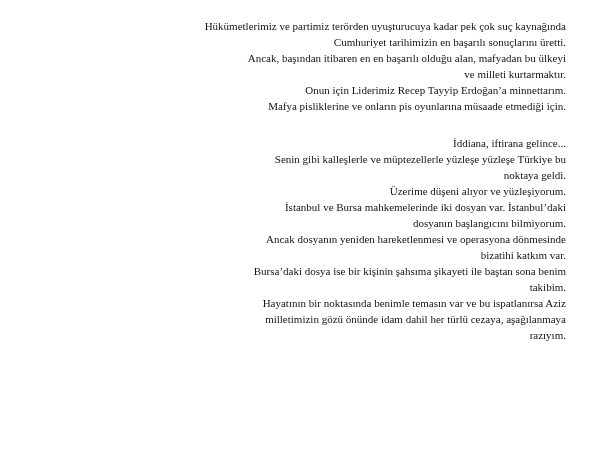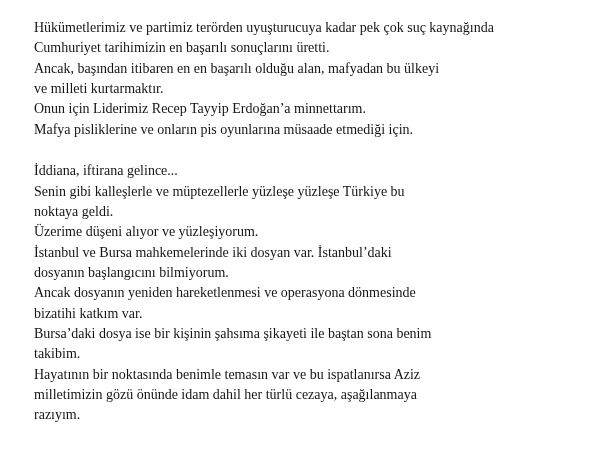--- a/index.html
+++ b/index.html
@@ -15,23 +15,23 @@
     overflow: hidden;
   }
   .page {
     box-sizing: border-box;
     width: 600px;
     height: 476px;
     padding: 18px 34px 0 34px;
     background: #ffffff;
   }
   .doc-body {
-    font-size: 14px;
+    font-size: 11px;
     line-height: 1.455;
-    text-align: left;
+    text-align: right;
     color: #141414;
   }
   .para {
     margin: 0;
     white-space: pre-wrap;
   }
   .spacer {
     height: 21px;
   }
 </style>

